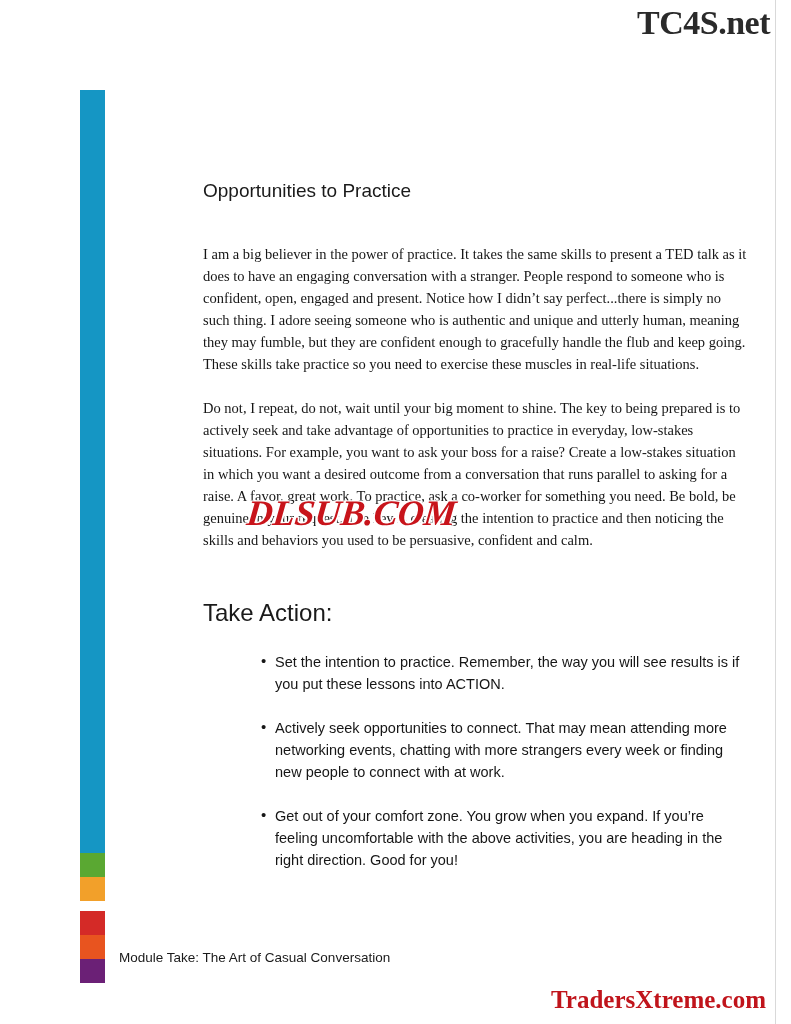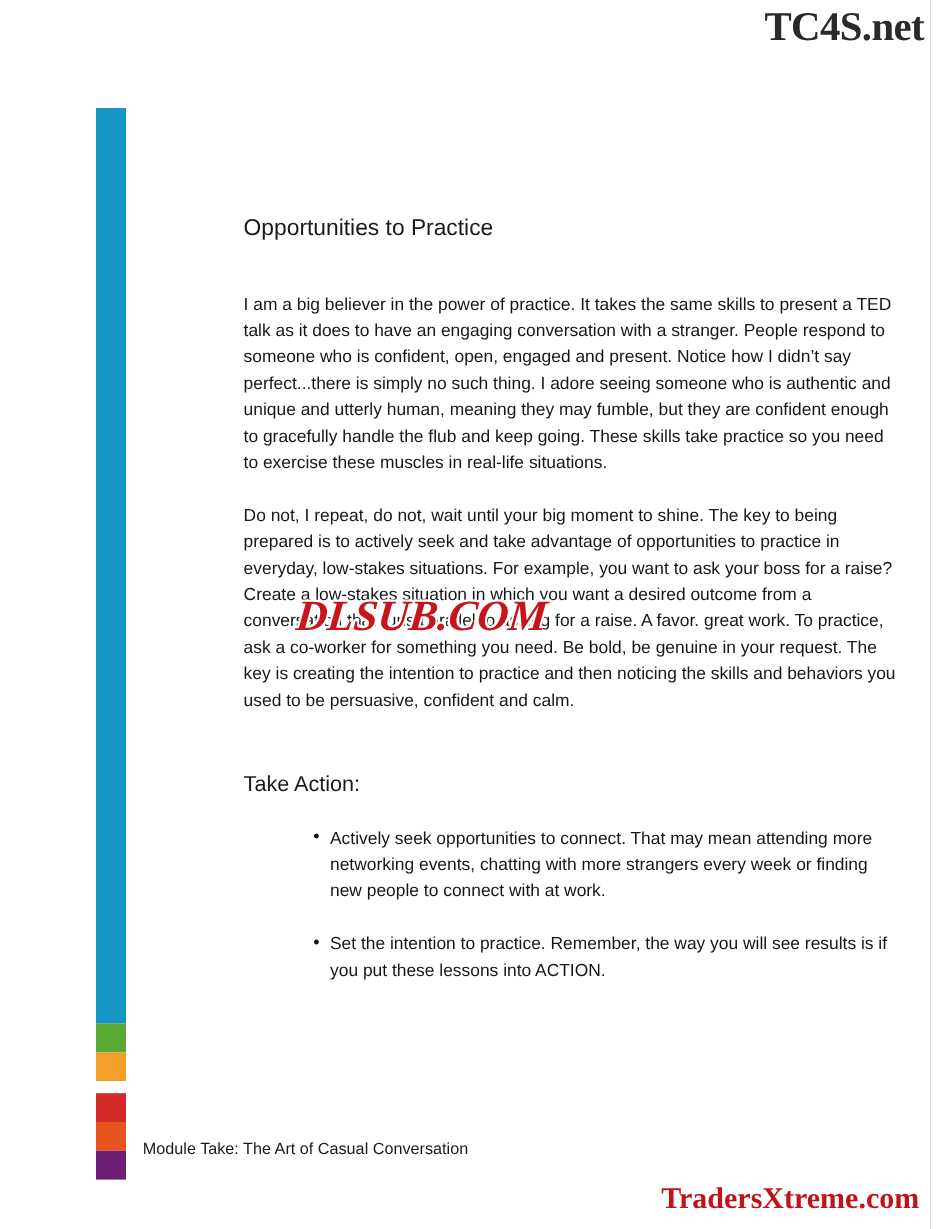--- a/index.html
+++ b/index.html
@@ -147,23 +147,24 @@
     color: #1a1a1a;
     margin: 0 0 40px 0;
     line-height: 1.2;
   }
   p.body-para {
     font-size: 14.5px;
     line-height: 1.52;
     color: #161616;
     margin: 0 0 22px 0;
     text-align: left;
+    font-family: Liberation Serif, serif;
   }
   h2.action-title {
-    font-size: 18px;
+    font-size: 24px;
     font-weight: normal;
     color: #1a1a1a;
     margin: 48px 0 24px 0;
   }
   ul.action-list {
     margin: 0;
     padding: 0 0 0 58px;
     list-style: none;
   }
   ul.action-list li {
@@ -214,22 +215,23 @@
 
   <div id="content">
     <h1 class="section-title">Opportunities to Practice</h1>
 
     <p class="body-para">I am a big believer in the power of practice.  It takes the same skills to present a TED talk as it does to have an engaging conversation with a stranger.  People respond to someone who is confident, open, engaged and present.  Notice how I didn’t say perfect...there is simply no such thing.  I adore seeing someone who is authentic and unique and utterly human, meaning they may fumble, but they are confident enough to gracefully handle the flub and keep going.  These skills take practice so you need to exercise these muscles in real-life situations.</p>
     <p class="body-para">Do not, I repeat, do not, wait until your big moment to shine.  The key to being prepared is to actively seek and take advantage of opportunities to practice in everyday, low-stakes situations.  For example, you want to ask your boss for a raise?  Create a low-stakes situation in which you want a desired outcome from a conversation that runs parallel to asking for a raise. A favor. great work.  To practice, ask a co-worker for something you need.  Be bold, be genuine in your request.  The key is creating the intention to practice and then noticing the skills and behaviors you used to be persuasive, confident and calm.</p>
 
     <h2 class="action-title">Take Action:</h2>
 
     <ul class="action-list">
+      <li>Set the intention to practice.  Remember, the way you will see results is if you put these lessons into ACTION.</li>
       <li>Actively seek opportunities to connect.  That may mean attending more networking events, chatting with more strangers every week or finding new people to connect with at work.</li>
-      <li>Set the intention to practice.  Remember, the way you will see results is if you put these lessons into ACTION.</li>
+      <li>Get out of your comfort zone.  You grow when you expand.  If you’re feeling uncomfortable with the above activities, you are heading in the right direction.  Good for you!</li>
     </ul>
   </div>
 
   <div id="footer">Module Take: The Art of Casual Conversation</div>
 
   <div id="wm-center">DLSUB.COM</div>
 
   <div id="wm-bottomright">TradersXtreme.com</div>
 
 </div>

